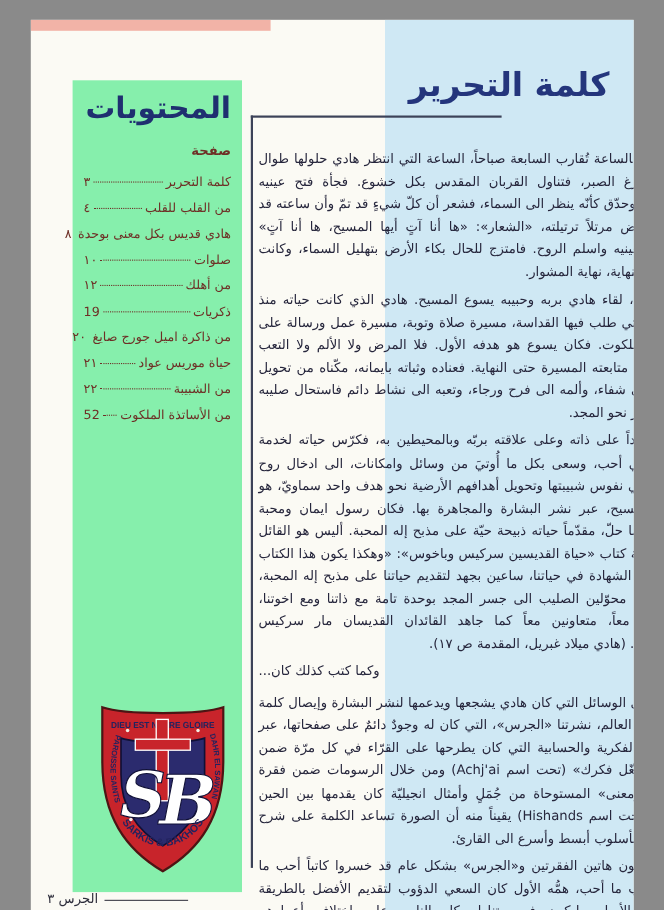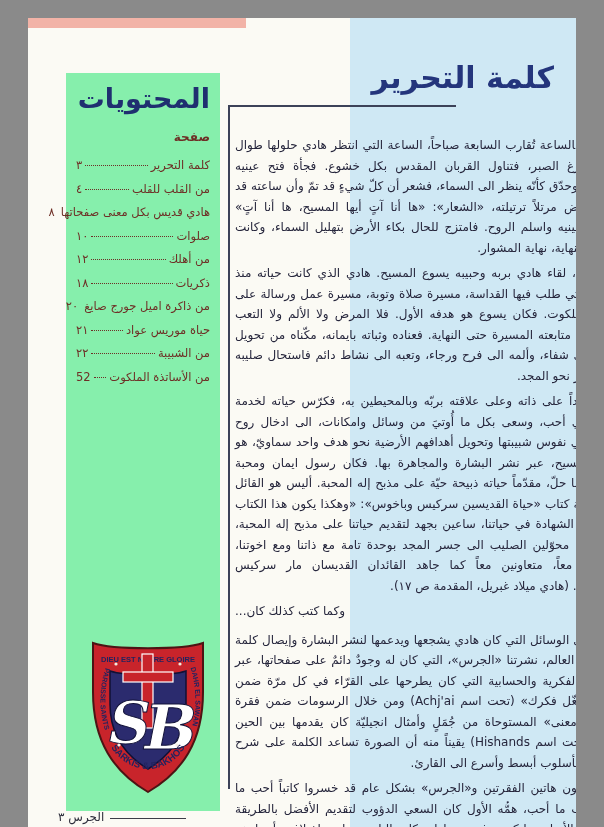--- a/index.html
+++ b/index.html
@@ -54,21 +54,21 @@
     height:23.5px;font-size:11.5px;color:#6e2f26;
   }
   .toc-label{white-space:nowrap;}
   .toc-leader{flex:1;border-bottom:1.6px dotted #6e2f26;margin:0 3px;transform:translateY(-3px);}
   .toc-num{white-space:nowrap;}
 
   
   .logo-wrap{position:absolute;left:57px;top:612px;width:126px;height:166px;}
 
   
-  .footer{position:absolute;left:30px;top:792px;display:flex;align-items:center;}
+  .footer{position:absolute;left:15px;top:792px;display:flex;align-items:center;}
   .footer-label{direction:rtl;font-size:12px;color:#2c2c3a;white-space:nowrap;}
   .footer-line{width:76px;height:1.5px;background:#3c3c48;margin-left:6px;margin-top:3px;}
 </style>
 </head>
 <body>
 
 <div class="page">
 
   <div class="pink-strip"></div>
   <div class="blue-band"></div>
@@ -95,38 +95,38 @@
           <span class="toc-label">كلمة التحرير</span>
           <span class="toc-leader"></span>
           <span class="toc-num">٣</span>
         </div>
       <div class="toc-row">
           <span class="toc-label">من القلب للقلب</span>
           <span class="toc-leader"></span>
           <span class="toc-num">٤</span>
         </div>
       <div class="toc-row">
-          <span class="toc-label">هادي قديس بكل معنى صفحاتها</span>
+          <span class="toc-label">هادي قديس بكل معنى بوحدة</span>
           <span class="toc-leader"></span>
           <span class="toc-num">٨</span>
         </div>
       <div class="toc-row">
           <span class="toc-label">صلوات</span>
           <span class="toc-leader"></span>
           <span class="toc-num">١٠</span>
         </div>
       <div class="toc-row">
           <span class="toc-label">من أهلك</span>
           <span class="toc-leader"></span>
           <span class="toc-num">١٢</span>
         </div>
       <div class="toc-row">
           <span class="toc-label">ذكريات</span>
           <span class="toc-leader"></span>
-          <span class="toc-num">١٨</span>
+          <span class="toc-num">19</span>
         </div>
       <div class="toc-row">
           <span class="toc-label">من ذاكرة اميل جورج صايغ</span>
           <span class="toc-leader"></span>
           <span class="toc-num">٢٠</span>
         </div>
       <div class="toc-row">
           <span class="toc-label">حياة موريس عواد</span>
           <span class="toc-leader"></span>
           <span class="toc-num">٢١</span>

